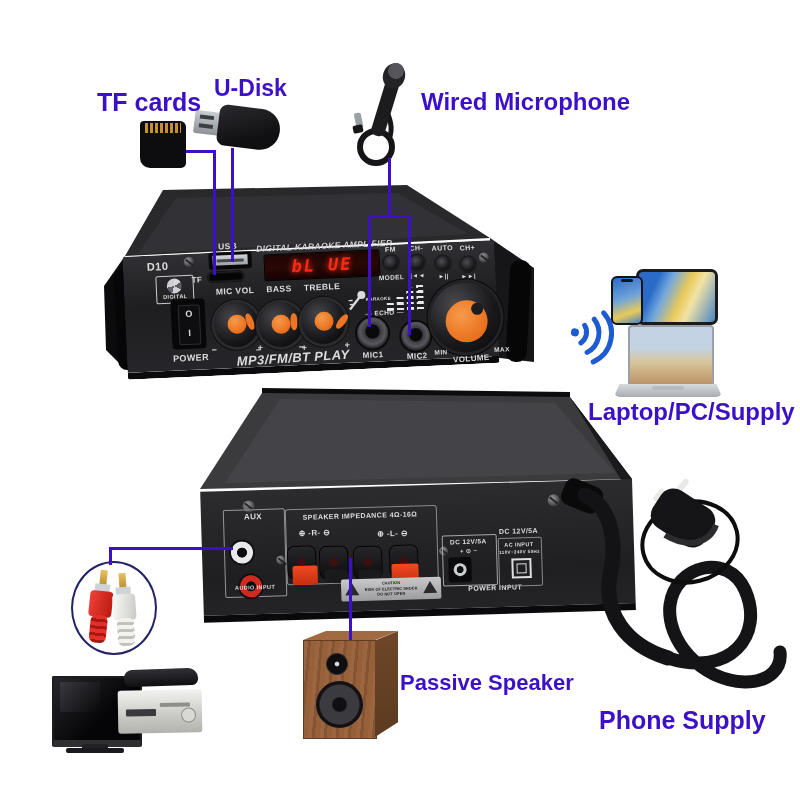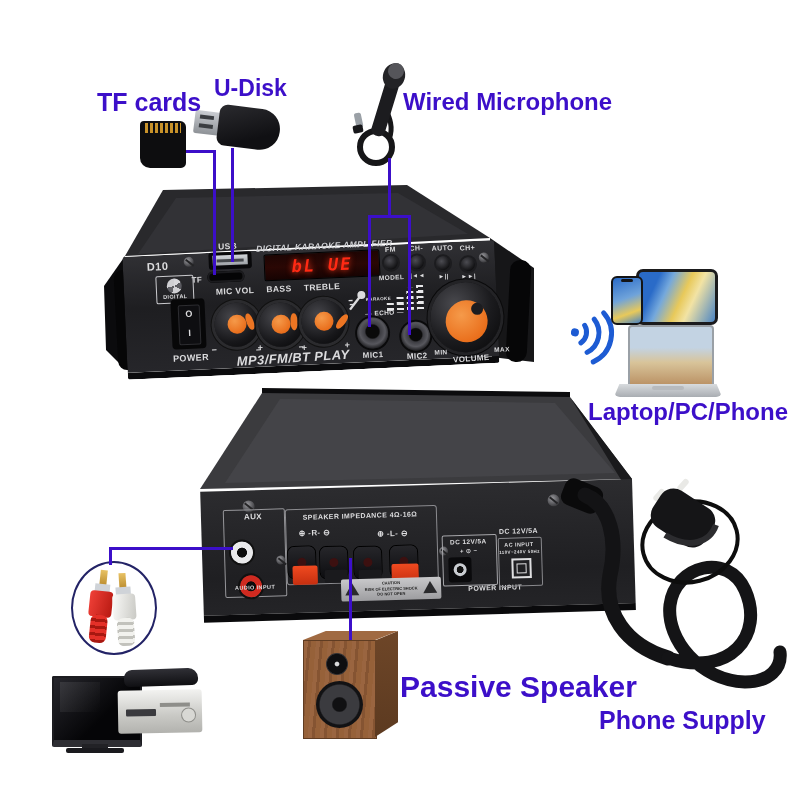--- a/index.html
+++ b/index.html
@@ -49,23 +49,23 @@
   
   .wood{background:repeating-linear-gradient(95deg,#9a6540 0 4px,#855432 4px 7px,#966139 7px 12px);}
 </style>
 </head>
 <body>
 
 <div class="canvas">
 
   <div class="lbl" style="left:97px;top:88px;font-size:25px;">TF cards</div>
   <div class="lbl" style="left:214px;top:75px;font-size:23px;">U-Disk</div>
-  <div class="lbl" style="left:403px;top:88px;font-size:24px;">Wired Microphone</div>
-  <div class="lbl" style="left:588px;top:398px;font-size:24px;">Laptop/PC/Phone</div>
-  <div class="lbl" style="left:400px;top:670px;font-size:30px;">Passive Speaker</div>
+  <div class="lbl" style="left:421px;top:88px;font-size:24px;">Wired Microphone</div>
+  <div class="lbl" style="left:588px;top:398px;font-size:24px;">Laptop/PC/Supply</div>
+  <div class="lbl" style="left:400px;top:670px;font-size:22px;">Passive Speaker</div>
   <div class="lbl" style="left:599px;top:706px;font-size:25px;">Phone Supply</div>
 
   <div class="cline" style="left:186px;top:150px;width:30px;height:3px;"></div>
   <div class="cline" style="left:213px;top:150px;width:3px;height:125px;"></div>
   <div class="cline" style="left:231px;top:148px;width:3px;height:114px;"></div>
   <div class="cline" style="left:388px;top:158px;width:3px;height:60px;"></div>
   <div class="cline" style="left:368px;top:215px;width:43px;height:3px;"></div>
   <div class="cline" style="left:368px;top:215px;width:3px;height:112px;"></div>
   <div class="cline" style="left:408px;top:215px;width:3px;height:120px;"></div>
   <div class="cline" style="left:109px;top:547px;width:124px;height:3px;"></div>

